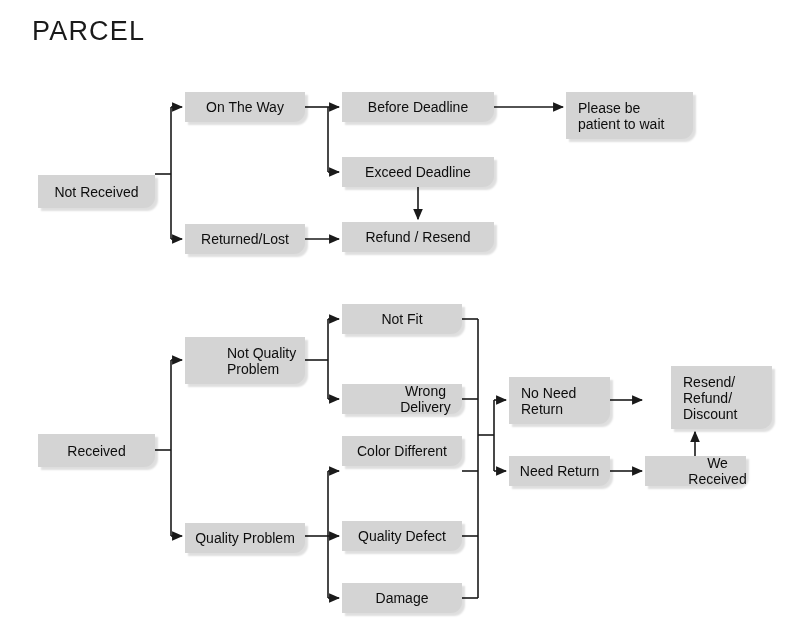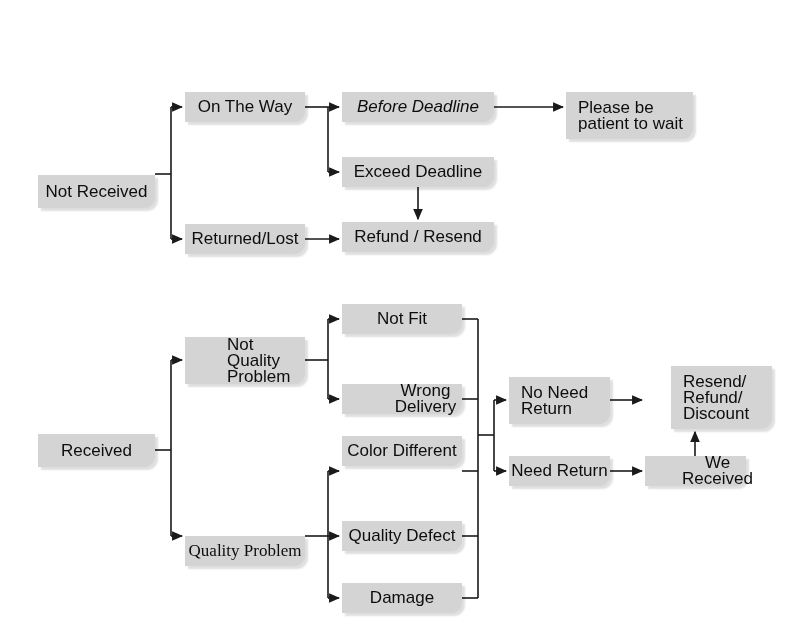--- a/index.html
+++ b/index.html
@@ -28,21 +28,21 @@
     letter-spacing: 1.2px;
     color: #1a1a1a;
     white-space: pre;
   }
   .node {
     position: absolute;
     box-sizing: border-box;
     background: #d4d4d4;
     color: #0d0d0d;
     font-family: "Liberation Sans", sans-serif;
-    font-size: 17px;
+    font-size: 14px;
     line-height: 16px;
     border-radius: 0 0 11px 0;
     box-shadow: 3px 3px 2px rgba(0,0,0,0.13);
     display: flex;
     align-items: center;
     white-space: pre-line;
   }
   .node.center   { justify-content: center; text-align: center; }
   .node.left     { justify-content: flex-start; text-align: left; padding-left: 12px; }
   .node .lbl     { display: block; }
@@ -51,20 +51,21 @@
     left: 0; top: 0;
     width: 800px; height: 642px;
     pointer-events: none;
   }
 </style>
 </head>
 <body>
 
 <div id="canvas">
 
+  <div id="title">PARCEL</div>
 
   <svg id="edges" viewBox="0 0 800 642" width="800" height="642" xmlns="http://www.w3.org/2000/svg">
     <defs>
       <marker id="arrow" markerWidth="7" markerHeight="7" refX="6.2" refY="3" orient="auto" markerUnits="strokeWidth">
         <path d="M0,0 L7,3 L0,6 z" fill="#1a1a1a"></path>
       </marker>
     </defs>
     <g stroke="#1a1a1a" stroke-width="1.6" fill="none">
 
       <path d="M155,174 L171,174"></path>
@@ -116,29 +117,29 @@
       <path d="M610,471 L642,471" marker-end="url(#arrow)"></path>
 
       <path d="M695,456 L695,432" marker-end="url(#arrow)"></path>
     </g>
   </svg>
 
   <div id="nodes">
       <div class="node center" style="left: 38px; top: 158px; width: 117px; height: 33px; margin-top: 17px;"><span class="lbl">Not Received</span></div>
       <div class="node center" style="left: 185px; top: 92px; width: 120px; height: 30px;"><span class="lbl">On The Way</span></div>
       <div class="node center" style="left: 185px; top: 224px; width: 120px; height: 30px;"><span class="lbl">Returned/Lost</span></div>
-      <div class="node center" style="left: 342px; top: 92px; width: 152px; height: 30px; font-style: italic;"><span class="lbl">Before Deadline</span></div>
+      <div class="node center" style="left: 342px; top: 92px; width: 152px; height: 30px;"><span class="lbl">Before Deadline</span></div>
       <div class="node center" style="left: 342px; top: 157px; width: 152px; height: 30px;"><span class="lbl">Exceed Deadline</span></div>
       <div class="node center" style="left: 342px; top: 222px; width: 152px; height: 30px;"><span class="lbl">Refund / Resend</span></div>
       <div class="node left" style="left: 566px; top: 92px; width: 127px; height: 47px;"><span class="lbl">Please be
 patient to wait</span></div>
       <div class="node center" style="left: 38px; top: 434px; width: 117px; height: 33px;"><span class="lbl">Received</span></div>
       <div class="node left" style="left: 185px; top: 337px; width: 120px; height: 47px; padding-left: 42px;"><span class="lbl">Not Quality
 Problem</span></div>
-      <div class="node center" style="left: 185px; top: 536px; width: 120px; height: 30px; font-family: Liberation Serif, serif;"><span class="lbl">Quality Problem</span></div>
+      <div class="node center" style="left: 185px; top: 523px; width: 120px; height: 30px;"><span class="lbl">Quality Problem</span></div>
       <div class="node center" style="left: 342px; top: 304px; width: 120px; height: 30px;"><span class="lbl">Not Fit</span></div>
       <div class="node center" style="left: 342px; top: 384px; width: 120px; height: 30px; padding-left: 47px;"><span class="lbl">Wrong Delivery</span></div>
       <div class="node center" style="left: 342px; top: 436px; width: 120px; height: 30px;"><span class="lbl">Color Different</span></div>
       <div class="node center" style="left: 342px; top: 521px; width: 120px; height: 30px;"><span class="lbl">Quality Defect</span></div>
       <div class="node center" style="left: 342px; top: 583px; width: 120px; height: 30px; justify-content: center;"><span class="lbl">Damage</span></div>
       <div class="node left" style="left: 509px; top: 377px; width: 101px; height: 47px;"><span class="lbl">No Need
 Return</span></div>
       <div class="node center" style="left: 509px; top: 456px; width: 101px; height: 30px;"><span class="lbl">Need Return</span></div>
       <div class="node left" style="left: 671px; top: 366px; width: 101px; height: 63px;"><span class="lbl">Resend/
 Refund/

